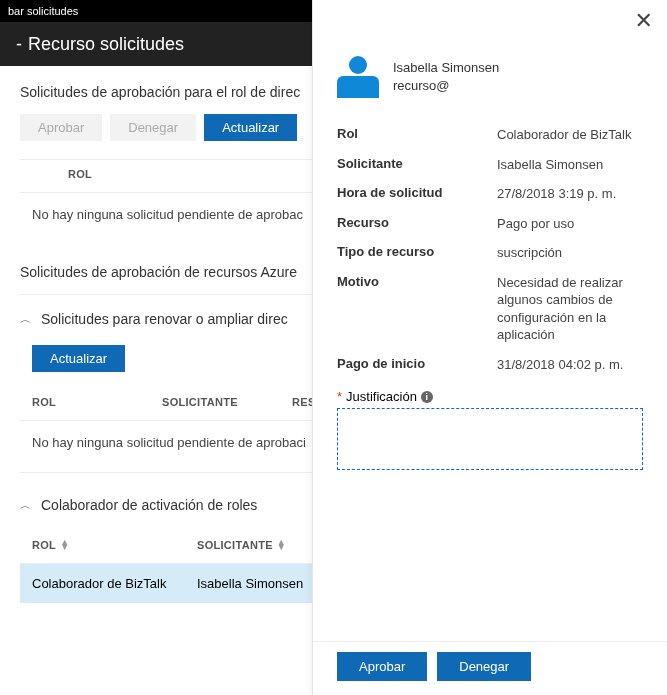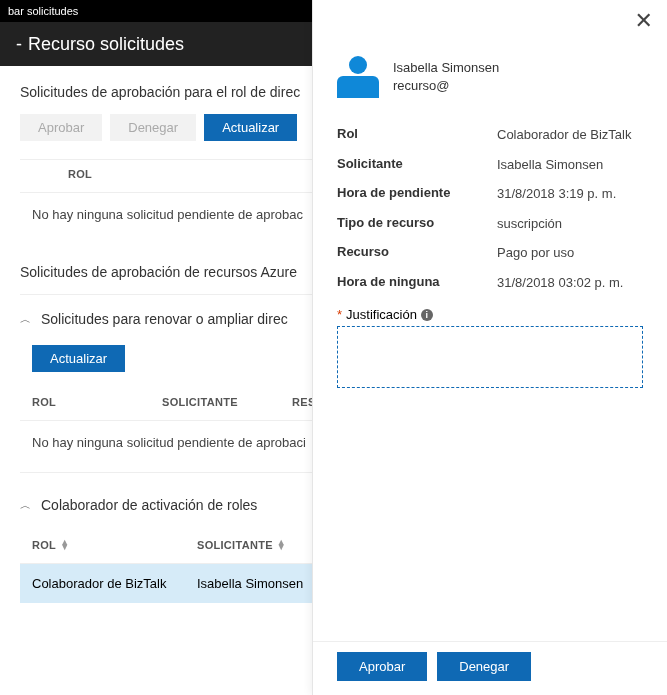--- a/index.html
+++ b/index.html
@@ -172,34 +172,38 @@
   <div class="detail-block">
     <div class="detail-row">
         <div class="lbl">Rol</div>
         <div class="val">Colaborador de BizTalk</div>
       </div>
     <div class="detail-row">
         <div class="lbl">Solicitante</div>
         <div class="val">Isabella Simonsen</div>
       </div>
     <div class="detail-row">
-        <div class="lbl">Hora de pendiente</div>
-        <div class="val">31/8/2018 3:19 p. m.</div>
+        <div class="lbl">Hora de solicitud</div>
+        <div class="val">27/8/2018 3:19 p. m.</div>
+      </div>
+    <div class="detail-row">
+        <div class="lbl">Recurso</div>
+        <div class="val">Pago por uso</div>
       </div>
     <div class="detail-row">
         <div class="lbl">Tipo de recurso</div>
         <div class="val">suscripción</div>
       </div>
     <div class="detail-row">
-        <div class="lbl">Recurso</div>
-        <div class="val">Pago por uso</div>
-      </div>
-    <div class="detail-row">
-        <div class="lbl">Hora de ninguna</div>
-        <div class="val">31/8/2018 03:02 p. m.</div>
+        <div class="lbl">Motivo</div>
+        <div class="val">Necesidad de realizar algunos cambios de configuración en la aplicación</div>
+      </div>
+    <div class="detail-row">
+        <div class="lbl">Pago de inicio</div>
+        <div class="val">31/8/2018 04:02 p. m.</div>
       </div>
   </div>
 
   <div class="just-label">
     <span class="req">*</span>
     <span>Justificación</span>
     <span class="info-icn">i</span>
   </div>
   <div class="just-box">
     <textarea style=""></textarea>

